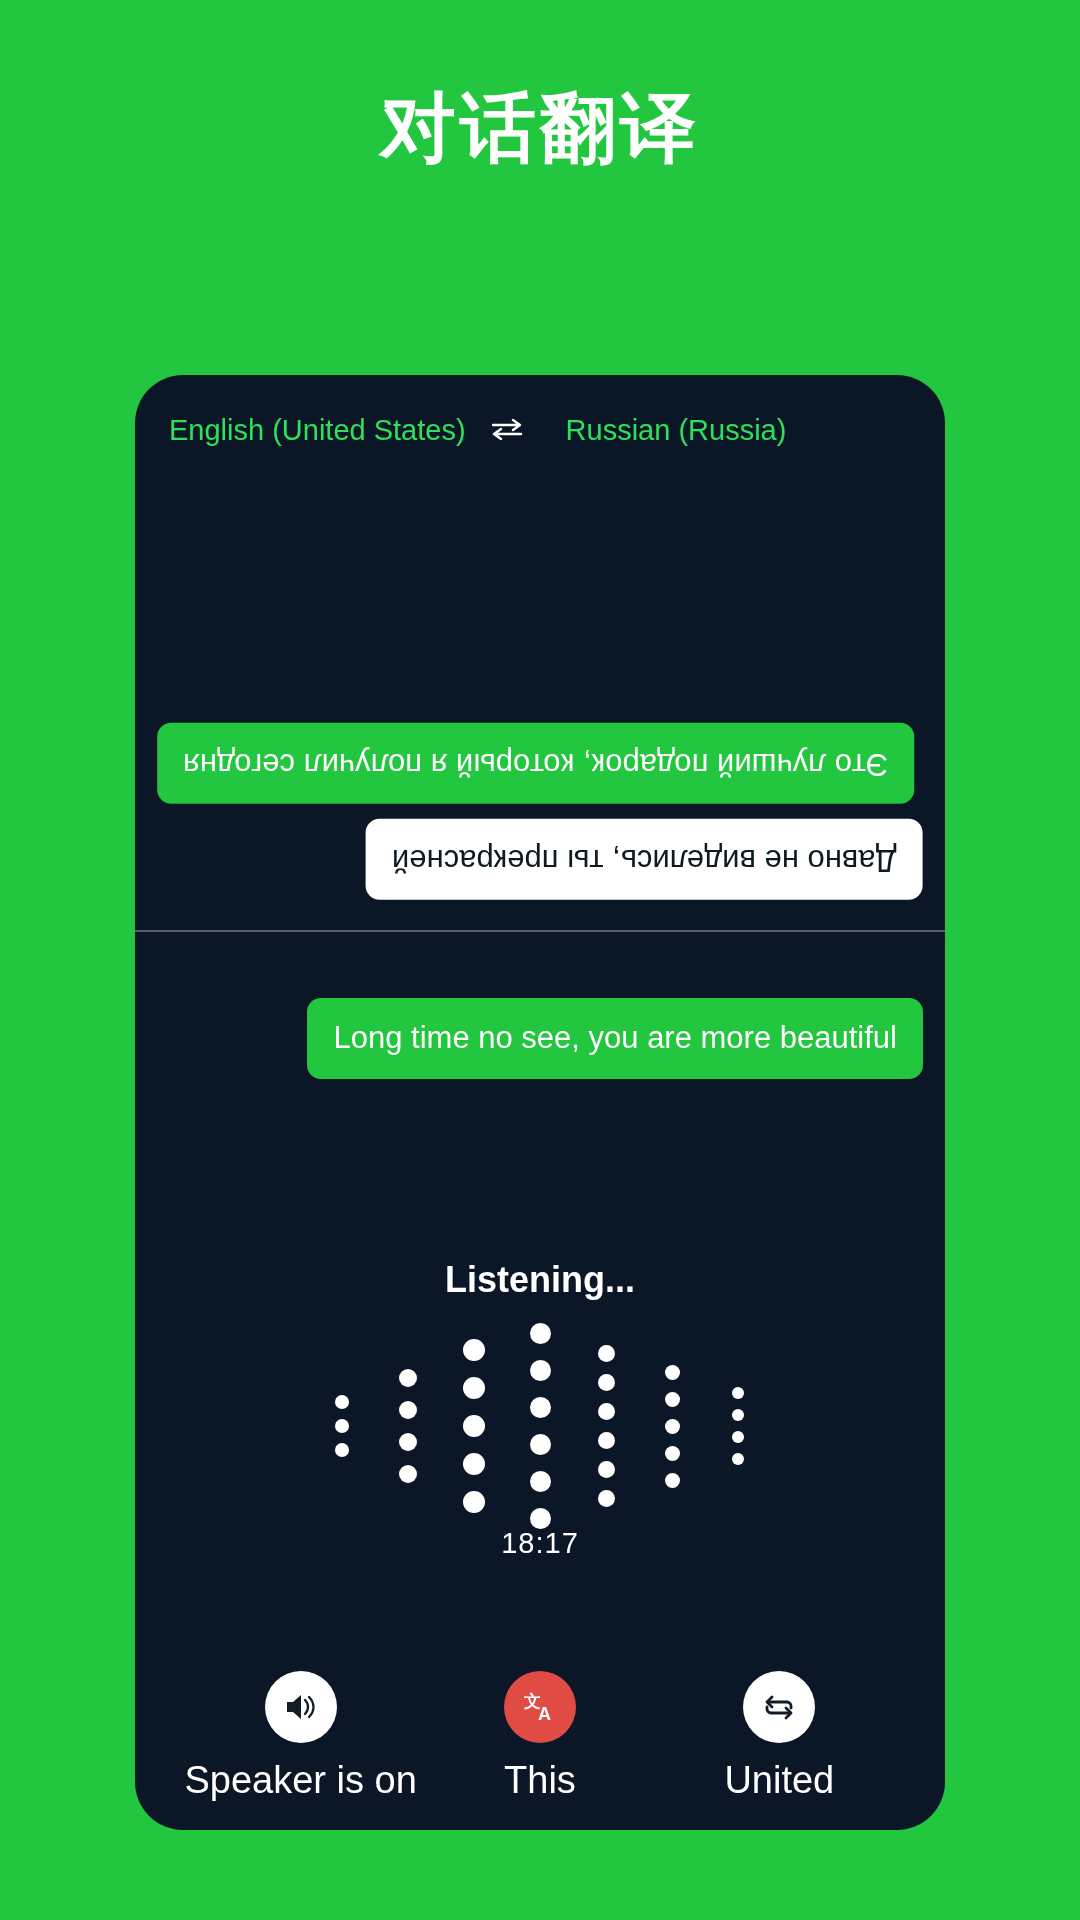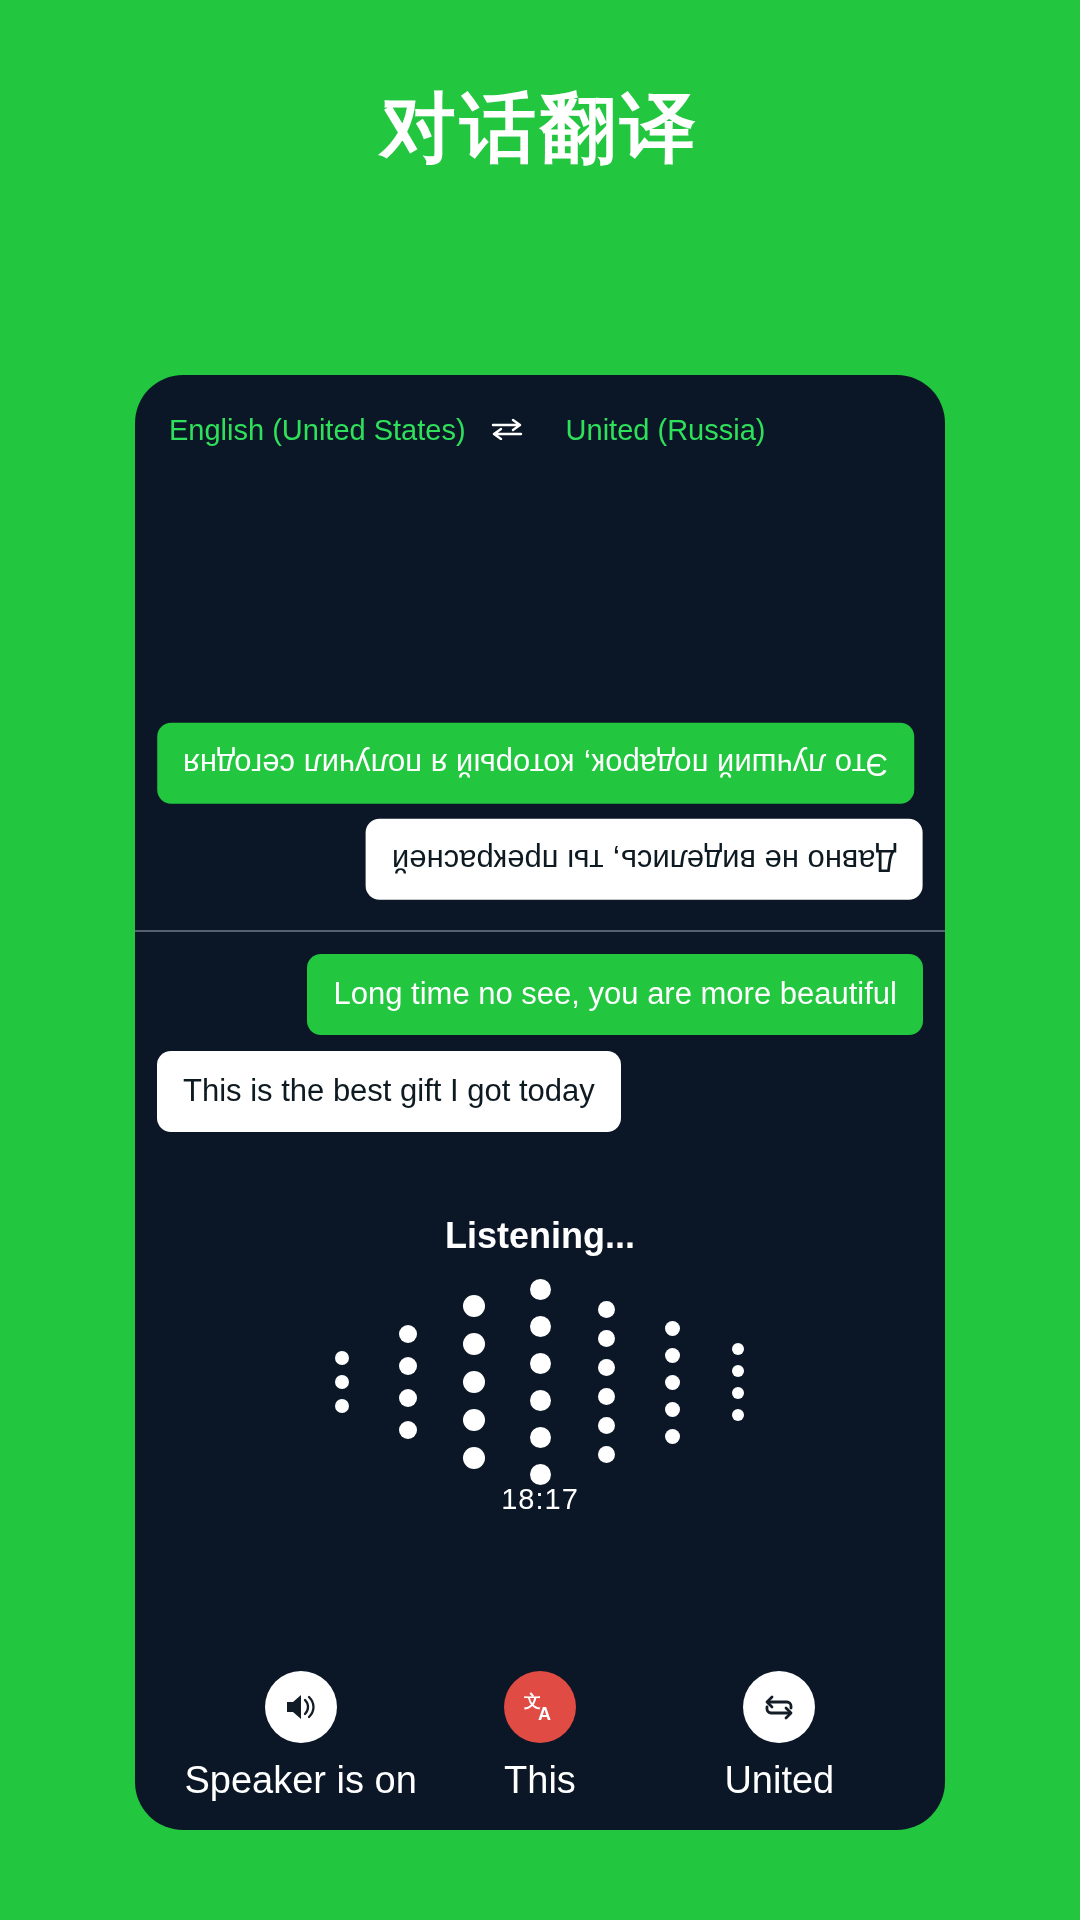--- a/index.html
+++ b/index.html
@@ -78,20 +78,21 @@
     background:#55606c;
     width:100%;
     flex:0 0 auto;
   }
   .panel-bottom {
     flex:0 0 auto;
     height:245px;
     padding:22px 22px 0 22px;
     display:flex;
     flex-direction:column;
+    margin-top:44px;
   }
 
   .bubble {
     font-size:31px;
     line-height:1.25;
     padding:21px 26px;
     border-radius:14px;
     max-width:100%;
     display:inline-block;
     white-space:nowrap;
@@ -184,40 +185,37 @@
   <div class="device">
 
     <div class="lang-bar">
       <span class="lang-label">English (United States)</span>
       <span class="swap-icon">
         <svg width="34" height="22" viewBox="0 0 34 22" aria-hidden="true">
           <path d="M3 7 H29 M23 2 L30 7 L23 12" stroke="#ffffff" stroke-width="2.4" fill="none" stroke-linecap="round" stroke-linejoin="round"></path>
           <path d="M31 16 H5 M11 11 L4 16 L11 21" stroke="#ffffff" stroke-width="2.4" fill="none" stroke-linecap="round" stroke-linejoin="round"></path>
         </svg>
       </span>
-      <span class="lang-label lang-right">United (Russia)</span>
+      <span class="lang-label lang-right">Russian (Russia)</span>
     </div>
 
     <div class="panel-top">
       <div class="row row-left">
         <div class="bubble bubble-green flipped">Это лучший подарок, который я получил сегодня</div>
       </div>
       <div class="row row-right">
         <div class="bubble bubble-white flipped">Давно не виделись, ты прекрасней</div>
       </div>
     </div>
 
     <div class="divider"></div>
 
     <div class="panel-bottom">
       <div class="row row-right">
         <div class="bubble bubble-green">Long time no see, you are more beautiful</div>
-      </div>
-      <div class="row row-left">
-        <div class="bubble bubble-white">This is the best gift I got today</div>
       </div>
     </div>
 
     <div class="listen-area">
       <div class="listening-text">Listening...</div>
       <div class="waveform">
           <div class="wave-col">
             <div class="dot" style="width: 14px; height: 14px; background: rgb(255, 255, 255); margin: 5px 0px;"></div>
             <div class="dot" style="width: 14px; height: 14px; background: rgb(255, 255, 255); margin: 5px 0px;"></div>
             <div class="dot" style="width: 14px; height: 14px; background: rgb(255, 255, 255); margin: 5px 0px;"></div>

